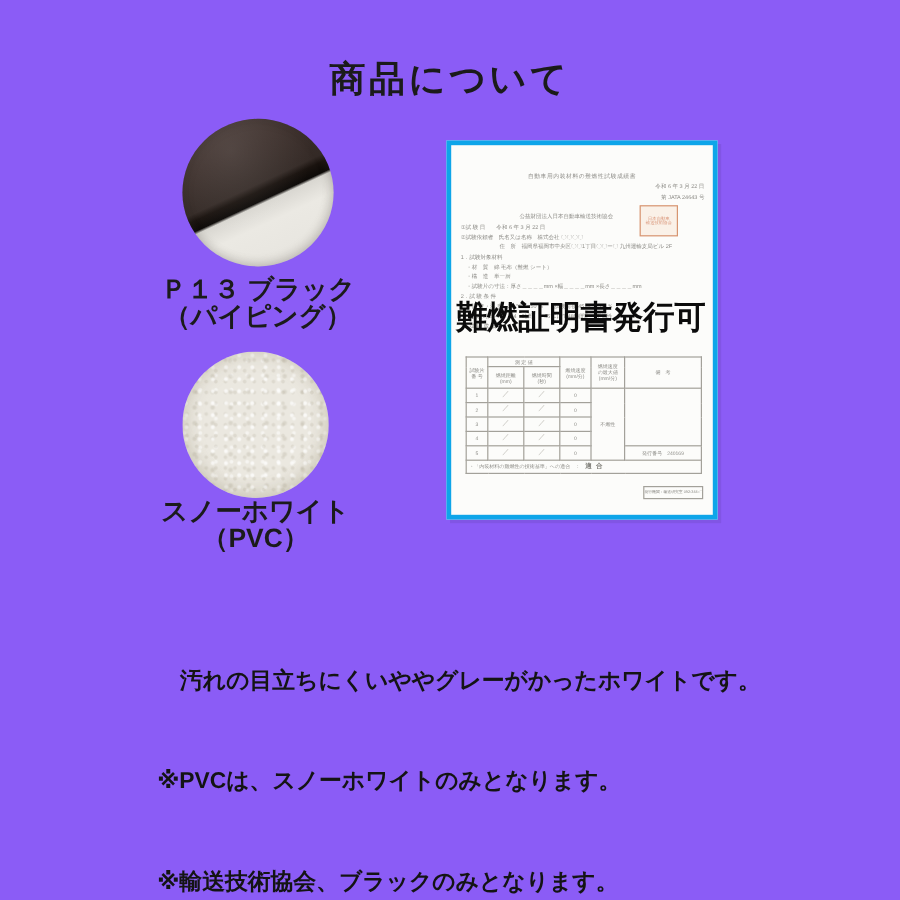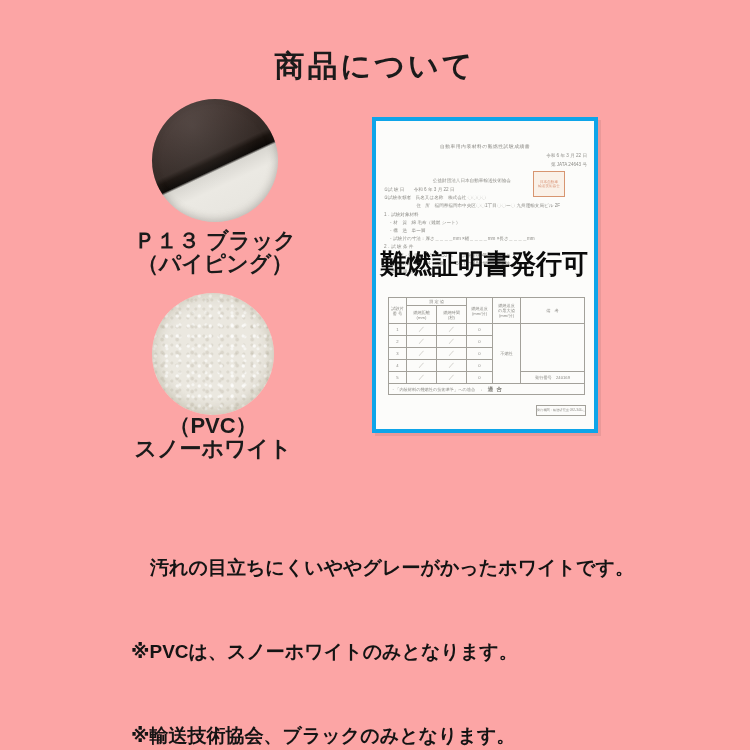--- a/index.html
+++ b/index.html
@@ -1,17 +1,17 @@
 <!DOCTYPE html>
 <html><head>
 <meta charset="utf-8">
 <style>
   html,body{margin:0;padding:0;background:#ffffff;}
   .page{
-    position:relative;width:750px;height:750px;background:#fca5a5;overflow:hidden;
+    position:relative;width:750px;height:750px;background:#8b5cf6;overflow:hidden;
     font-family:"Liberation Sans","DejaVu Sans",sans-serif;color:#1b1b1b;
   }
   
   .page-title{
     position:absolute;top:46px;left:0;width:750px;text-align:center;
     font-size:30px;font-weight:700;letter-spacing:3px;color:#1b1b1b;
   }
   
   .swatch{position:absolute;border-radius:50%;}
   .swatch-piping{
@@ -98,22 +98,22 @@
   <div class="page-title">商品について</div>
 
   <div class="swatch swatch-piping"></div>
   <div class="swatch-label label-piping">
     <div>Ｐ１３ ブラック</div>
     <div>（パイピング）</div>
   </div>
 
   <div class="swatch swatch-white"></div>
   <div class="swatch-label label-white">
+    <div>スノーホワイト</div>
     <div>（PVC）</div>
-    <div>スノーホワイト</div>
   </div>
 
   <div class="certificate">
     <div class="cert-doc-title">自動車用内装材料の難燃性試験成績書</div>
     <div class="cert-date">令和 6 年 3 月 22 日</div>
     <div class="cert-number">第 JATA 24643 号</div>
     <div class="cert-org">公益財団法人日本自動車輸送技術協会</div>
     <div class="cert-stamp">
       <div>日本自動車</div>
       <div>輸送技術協会</div>

